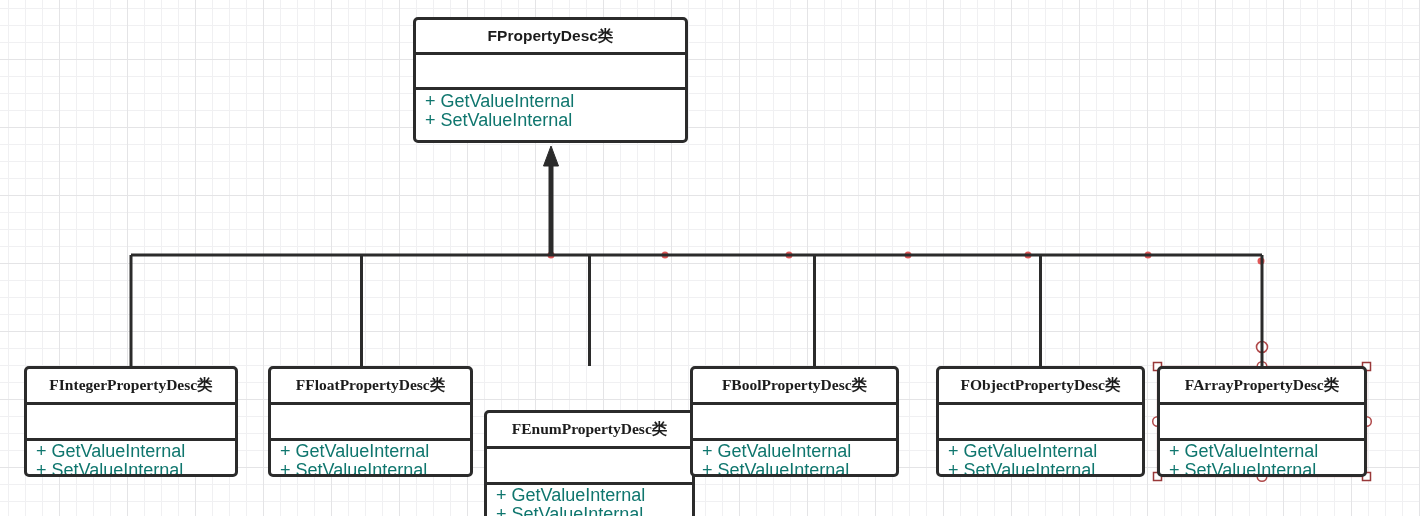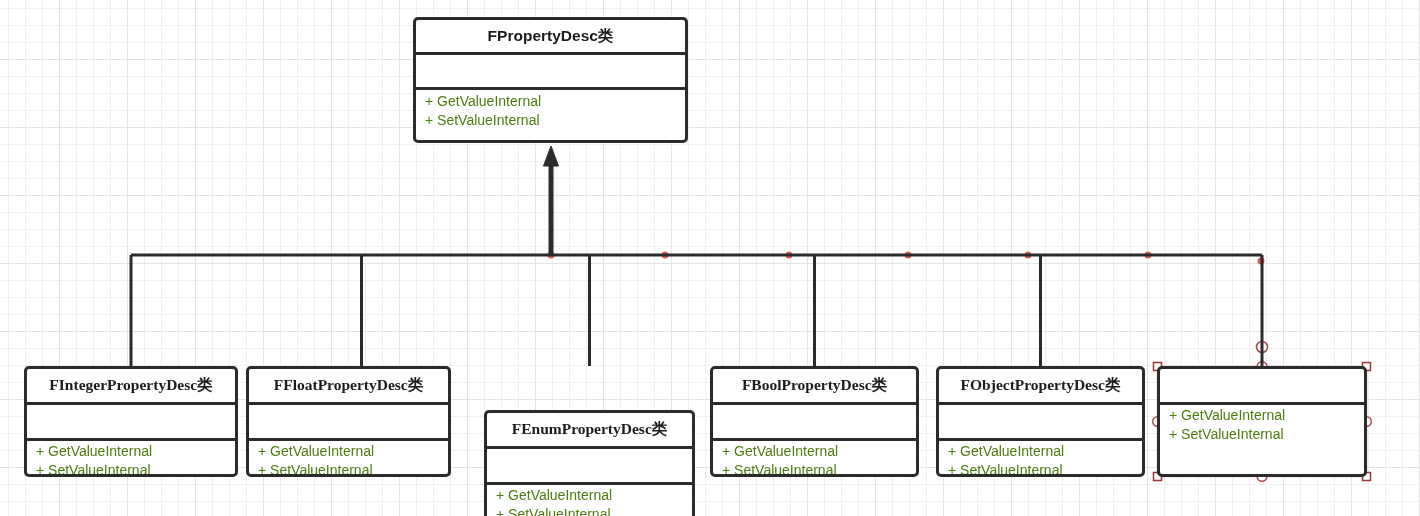--- a/index.html
+++ b/index.html
@@ -41,23 +41,23 @@
     display:flex;align-items:center;justify-content:center;
     white-space:nowrap;
   }
   .uml-attrs{
     box-sizing:border-box;
     border-bottom:3px solid #2b2b2b;
   }
   .uml-methods{
     box-sizing:border-box;
     padding:2px 0 0 9px;
-    font-size:14px;
+    font-size:18px;
     line-height:19px;
-    color:#4d7c0f;
+    color:#0f766e;
     white-space:nowrap;
   }
   
   .parent .uml-title{height:35px;}
   .parent .uml-attrs{height:35px;}
   
   .child .uml-title{height:36px;font-family:Liberation Serif, serif;}
   .child .uml-attrs{height:36px;}
   .child .uml-methods{padding-top:1px;line-height:18.5px;}
 </style>
@@ -96,57 +96,58 @@
   
   <div class="uml-box child" style="left:24px;top:366px;width:214px;height:111px;">
     <div class="uml-title">FIntegerPropertyDesc类</div>
     <div class="uml-attrs"></div>
     <div class="uml-methods">
       <div>+ GetValueInternal</div>
       <div>+ SetValueInternal</div>
     </div>
   </div>
 
-  <div class="uml-box child" style="left:246px;top:366px;width:205px;height:111px;">
+  <div class="uml-box child" style="left:268px;top:366px;width:205px;height:111px;">
     <div class="uml-title">FFloatPropertyDesc类</div>
     <div class="uml-attrs"></div>
     <div class="uml-methods">
       <div>+ GetValueInternal</div>
       <div>+ SetValueInternal</div>
     </div>
   </div>
 
   <div class="uml-box child" style="left:484px;top:366px;width:211px;height:111px;margin-top:44px;">
     <div class="uml-title">FEnumPropertyDesc类</div>
     <div class="uml-attrs"></div>
     <div class="uml-methods">
       <div>+ GetValueInternal</div>
       <div>+ SetValueInternal</div>
     </div>
   </div>
 
-  <div class="uml-box child" style="left:710px;top:366px;width:209px;height:111px;">
+  <div class="uml-box child" style="left:690px;top:366px;width:209px;height:111px;">
     <div class="uml-title">FBoolPropertyDesc类</div>
     <div class="uml-attrs"></div>
     <div class="uml-methods">
       <div>+ GetValueInternal</div>
       <div>+ SetValueInternal</div>
     </div>
   </div>
 
   <div class="uml-box child" style="left:936px;top:366px;width:209px;height:111px;">
     <div class="uml-title">FObjectPropertyDesc类</div>
     <div class="uml-attrs"></div>
     <div class="uml-methods">
       <div>+ GetValueInternal</div>
       <div>+ SetValueInternal</div>
     </div>
   </div>
 
   <div class="uml-box child" style="left:1157px;top:366px;width:210px;height:111px;">
+    <div class="uml-title">FArrayPropertyDesc类</div>
     <div class="uml-attrs"></div>
     <div class="uml-methods">
       <div>+ GetValueInternal</div>
       <div>+ SetValueInternal</div>
     </div>
   </div>
 
   
   <svg class="overlay" width="1420" height="516">
     <g fill="#e05757">

